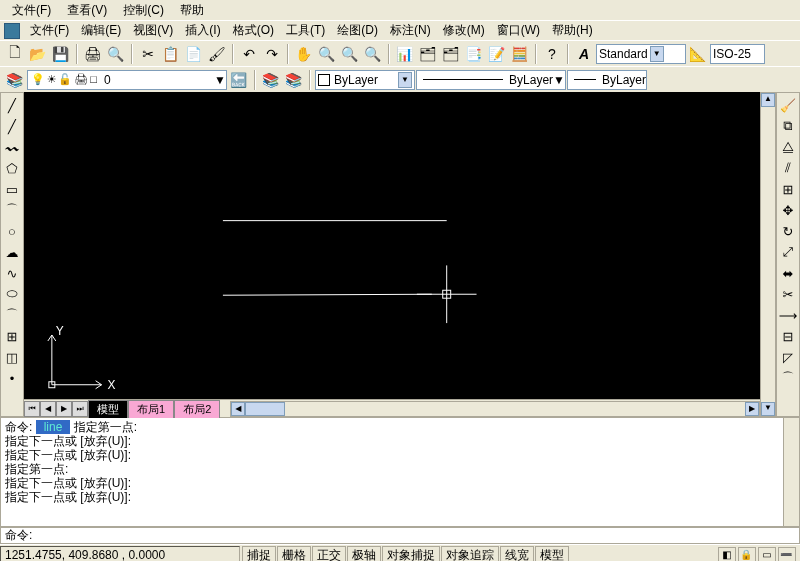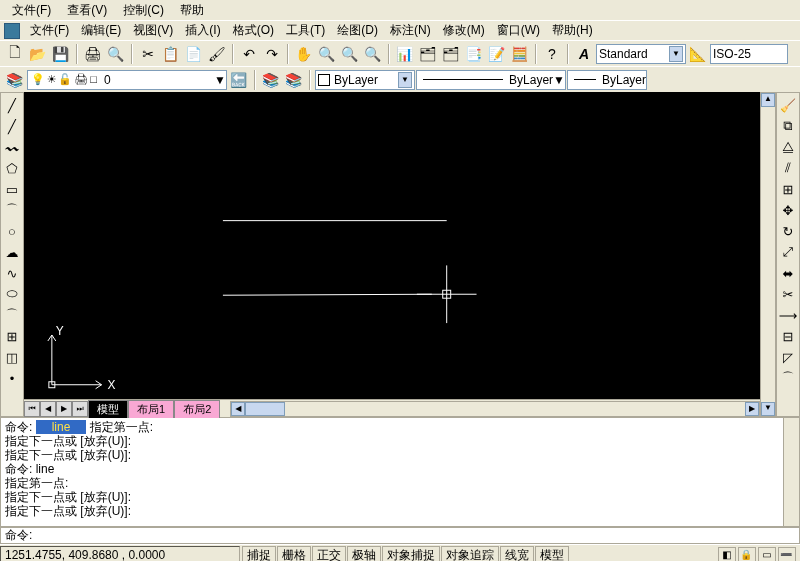--- a/index.html
+++ b/index.html
@@ -28,21 +28,21 @@
 .tab-nav { display: flex; }
 .tab-nav .nb { width: 16px; height: 16px; border: 1px solid #888; background: #ddd; display: flex; align-items: center; justify-content: center; font-size: 8px; cursor: pointer; }
 .tab { padding: 1px 8px; background: #f9a8d4; border: 1px solid #888; border-bottom: none; cursor: pointer; font-size: 11px; }
 .tab.active { background: #000; color: #fff; }
 .scrollbar-h { flex: 1; height: 16px; background: #ece9d8; border: 1px solid #aca899; margin-left: 10px; position: relative; }
 .scrollbar-h .thumb { position: absolute; left: 14px; top: 0; width: 40px; height: 14px; background: #c8d8ef; border: 1px solid #7f9db9; }
 .scrollbar-h .ab { position: absolute; width: 14px; height: 14px; background: #c8d8ef; border: 1px solid #7f9db9; top: 0; display: flex; align-items: center; justify-content: center; font-size: 8px; }
 .cmdline-area { height: 110px; background: #fff; border: 1px solid #aca899; display: flex; }
 .cmd-text { flex: 1; padding: 2px 4px; font-family: "SimSun", monospace; overflow: hidden; }
 .cmd-text div { white-space: nowrap; line-height: 14px; }
-.cmd-hl { background: #316ac5; color: #fde047; padding: 0 16px; }
+.cmd-hl { background: #316ac5; color: #5eead4; padding: 0 8px; }
 .cmdinput-row { height: 17px; background: #fff; border: 1px solid #aca899; display: flex; align-items: center; padding: 0 4px; }
 .cmdinput-row .prompt { margin-right: 4px; }
 .statusbar { height: 20px; background: #ece9d8; display: flex; align-items: center; border-top: 1px solid #fff; }
 .statusbar .coords { width: 240px; padding: 0 4px; border: 1px inset #aca899; height: 18px; line-height: 16px; margin-right: 2px; }
 .statusbar .sbtn { padding: 1px 4px; border: 1px solid #aca899; background: #ece9d8; height: 18px; line-height: 14px; cursor: pointer; margin-right: 1px; }
 .right-icons { display: flex; gap: 2px; margin-left: auto; padding-right: 4px; }
 .right-icons .ic { width: 18px; height: 16px; border: 1px solid #aca899; display: flex; align-items: center; justify-content: center; font-size: 10px; }
 .ltype-combo { display: flex; align-items: center; height: 20px; background: #fff; border: 1px solid #7f9db9; width: 150px; padding-left: 6px; }
 .ltype-combo .line { flex: 1; border-top: 1px solid #000; margin-right: 6px; }
 </style>
@@ -95,26 +95,26 @@
   <div class="tb-btn">📊</div>
   <div class="tb-btn">🗂</div>
   <div class="tb-btn">🗂</div>
   <div class="tb-btn">📑</div>
   <div class="tb-btn">📝</div>
   <div class="tb-btn">🧮</div>
   <div class="tb-sep"></div>
   <div class="tb-btn">?</div>
   <div class="tb-sep"></div>
   <div class="tb-btn" style="font-style:italic;font-weight:bold;">A</div>
-  <div class="combo" style="width:90px;justify-content:space-between;">
+  <div class="combo" style="width:90px;">
     <span>Standard</span>
     <div class="arrow">▼</div>
   </div>
   <div class="tb-btn">📐</div>
-  <div class="combo" style="width:78px;">
+  <div class="combo" style="width:55px;">
     <span>ISO-25</span>
   </div>
 </div>
 
 <div class="toolbar2">
   <div class="tb-btn">📚</div>
   <div class="layer-combo">
     <div class="icons">
       <span>💡</span>
       <span>☀</span>
@@ -225,21 +225,20 @@
     <div class="vbtn">◸</div>
     <div class="vbtn">⌒</div>
   </div>
 </div>
 
 <div class="cmdline-area">
   <div class="cmd-text" id="cmdtext">
       <div>命令: <span class="cmd-hl">line</span> 指定第一点:</div>
       <div>指定下一点或 [放弃(U)]:</div>
       <div>指定下一点或 [放弃(U)]:</div>
-      <div>命令:  line</div>
       <div>指定第一点:</div>
       <div>指定下一点或 [放弃(U)]:</div>
       <div>指定下一点或 [放弃(U)]:</div>
     </div>
   <div style="width:16px;background:#ece9d8;border-left:1px solid #aca899;"></div>
 </div>
 <div class="cmdinput-row">
   <span class="prompt">命令:</span>
 </div>
 

